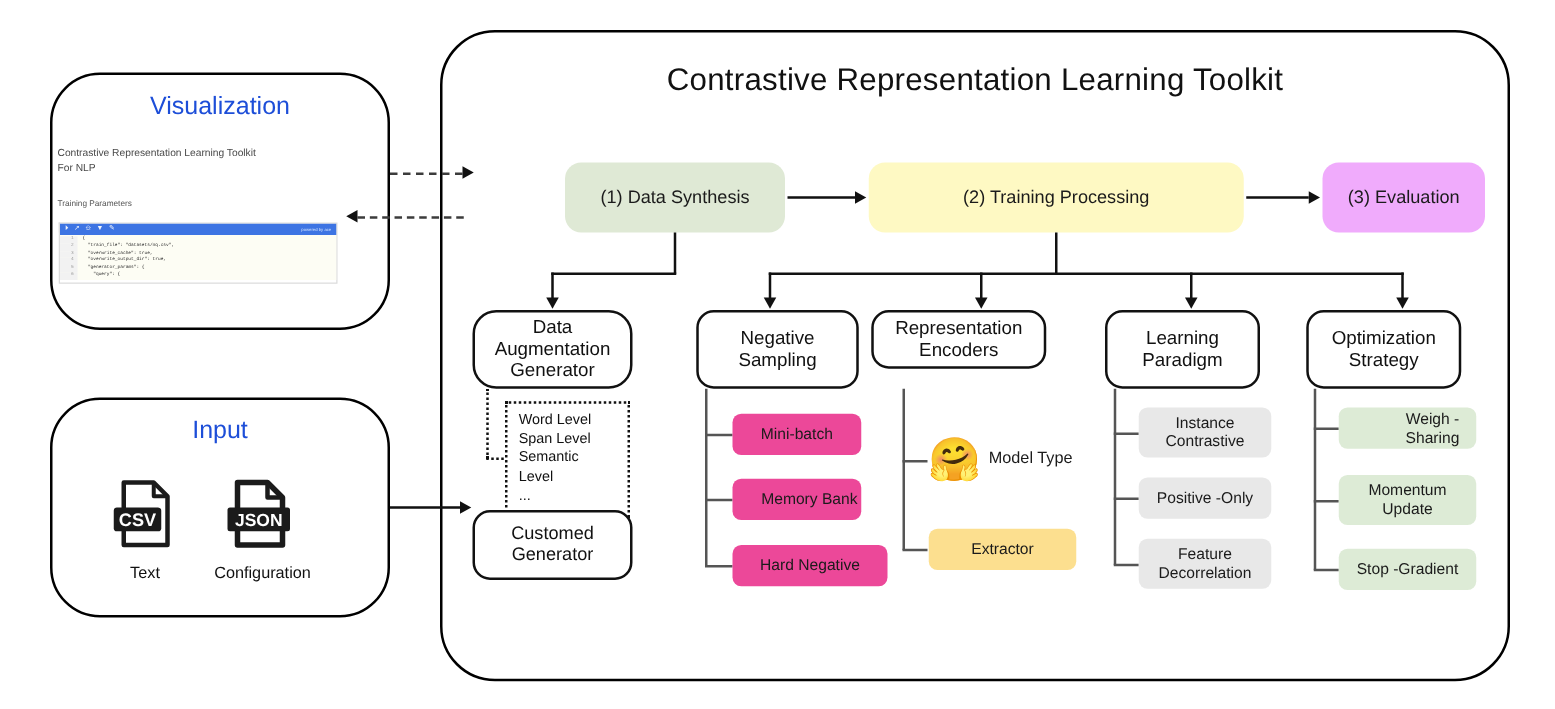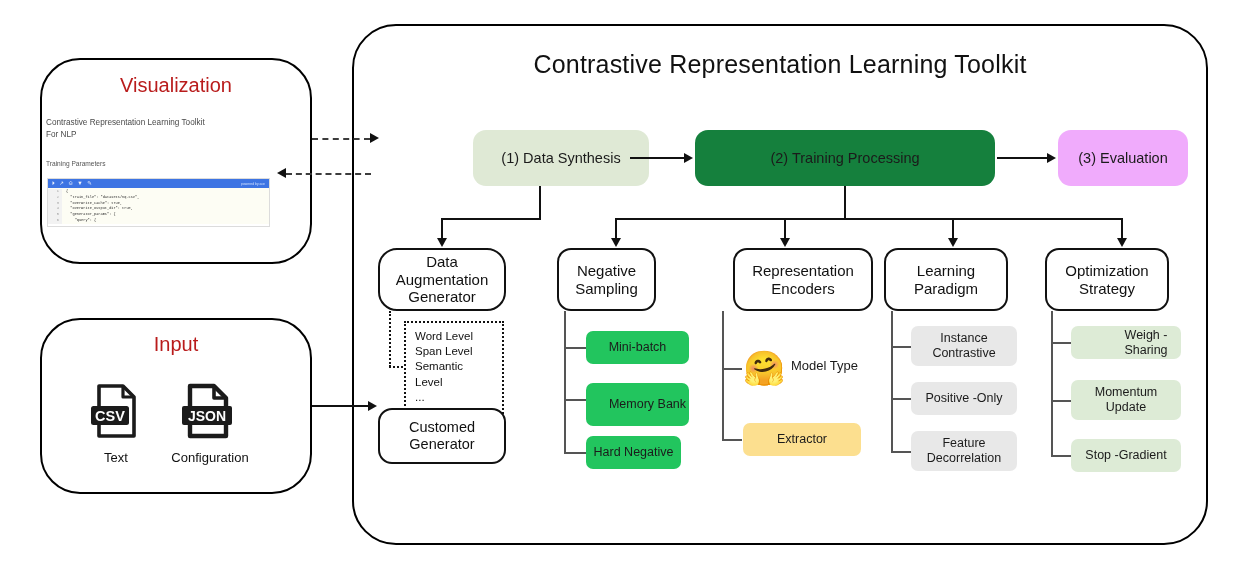--- a/index.html
+++ b/index.html
@@ -20,21 +20,21 @@
   
   .panel {
     border: 2.5px solid #000;
     border-radius: 40px;
     background: #fff;
   }
   .panel-title {
     text-align: center;
     font-size: 20px;
     font-weight: 400;
-    color: #b91c1c;
+    color: #1d4ed8;
   }
 
   
   #main-panel {
     left: 352px; top: 24px; width: 856px; height: 521px;
     border-radius: 44px;
   }
   #main-title {
     left: 352px; top: 50px; width: 856px;
     text-align: center;
@@ -45,21 +45,21 @@
 
   
   .stage {
     border-radius: 13px;
     display: flex; align-items: center; justify-content: center;
     font-size: 14.5px;
     color: #1b1b1b;
     text-align: center;
   }
   .stage.green { background: #dfe9d5; }
-  .stage.blue  { background: #15803d; }
+  .stage.blue  { background: #fef9c3; }
   .stage.gray  { background: #f0abfc; }
 
   
   .cat {
     border: 2.3px solid #111;
     border-radius: 14px;
     background: #fff;
     display: flex; align-items: center; justify-content: center;
     text-align: center;
     font-size: 15px;
@@ -79,21 +79,21 @@
 
   
   .chip {
     border-radius: 7px;
     display: flex; align-items: center; justify-content: center;
     text-align: center;
     font-size: 12.5px;
     line-height: 1.2;
     color: #1b1b1b;
   }
-  .chip.lblue  { background: #22c55e; }
+  .chip.lblue  { background: #ec4899; }
   .chip.lgray  { background: #e8e8e8; }
   .chip.lgreen { background: #ddebd6; }
   .chip.yellow { background: #fcdf8f; }
 
   
   .vline { background: #111; width: 2px; }
   .hline { background: #111; height: 2px; }
   .tline { background: #555; width: 1.6px; }
   .tline-h { background: #555; height: 1.6px; }
 
@@ -247,21 +247,21 @@
 
 <div class="abs dashed-h" style="left:312px; top:138px; width:58px;"></div>
 <div class="abs arrow-right" style="left:370px; top:133px;"></div>
 
 <div class="abs dashed-h" style="left:286px; top:173px; width:85px;"></div>
 <div class="abs arrow-left" style="left:277px; top:168px;"></div>
 
 <div class="abs hline" style="left:312px; top:405px; width:56px;"></div>
 <div class="abs arrow-right" style="left:368px; top:400.5px;"></div>
 
-<div class="abs stage green" style="left:473px; top:130px; width:176px; height:56px;">
+<div class="abs stage green" style="left:452px; top:130px; width:176px; height:56px;">
   <span>(1) Data Synthesis</span>
 </div>
 
 <div class="abs hline" style="left:630px; top:157px; width:54px;"></div>
 <div class="abs arrow-right" style="left:684px; top:152.5px;"></div>
 
 <div class="abs stage blue" style="left:695px; top:130px; width:300px; height:56px;">
   <span>(2) Training Processing</span>
 </div>
 
@@ -289,24 +289,24 @@
 <div class="abs vline" style="left:952px; top:218px; height:22px;"></div>
 <div class="abs arrow-down" style="left:947.5px; top:238px;"></div>
 
 <div class="abs vline" style="left:1121px; top:218px; height:22px;"></div>
 <div class="abs arrow-down" style="left:1116.5px; top:238px;"></div>
 
 <div class="abs cat" style="left:378px; top:248px; width:128px; height:63px; white-space:pre-line;border-radius:19px;">Data
 Augmentation
 Generator</div>
 
-<div class="abs cat" style="left:557px; top:248px; width:99px; height:63px; white-space:pre-line;text-align:center;">Negative
+<div class="abs cat" style="left:557px; top:248px; width:130px; height:63px; white-space:pre-line;text-align:center;">Negative
 Sampling</div>
 
-<div class="abs cat" style="left:733px; top:248px; width:140px; height:63px; white-space:pre-line;">Representation
+<div class="abs cat" style="left:697px; top:248px; width:140px; height:47px; white-space:pre-line;">Representation
 Encoders</div>
 
 <div class="abs cat" style="left:884px; top:248px; width:124px; height:63px; white-space:pre-line;">Learning
 Paradigm</div>
 
 <div class="abs cat" style="left:1045px; top:248px; width:124px; height:63px; white-space:pre-line;">Optimization
 Strategy</div>
 
 <div class="abs" style="left:389px; top:311px; height:56px; border-left:2px dotted #111;"></div>
 <div class="abs" style="left:389px; top:366px; width:14px; border-top:2px dotted #111;"></div>
@@ -320,24 +320,24 @@
 
 <div class="abs cat" style="left:378px; top:408px; width:128px; height:56px; white-space:pre-line; font-size:14.5px;">Customed
 Generator</div>
 
 <div class="abs tline" style="left:564px; top:311px; height:142px;"></div>
 
 <div class="abs tline-h" style="left:564px; top:347px; width:22px;"></div>
 <div class="abs chip lblue" style="left:586px; top:331px; width:103px; height:33px;">Mini-batch</div>
 
 <div class="abs tline-h" style="left:564px; top:399px; width:22px;"></div>
-<div class="abs chip lblue" style="left:586px; top:383px; width:103px; height:43px;padding-left:20px;">Memory Bank</div>
+<div class="abs chip lblue" style="left:586px; top:383px; width:103px; height:33px;padding-left:20px;">Memory Bank</div>
 
 <div class="abs tline-h" style="left:564px; top:452px; width:22px;"></div>
-<div class="abs chip lblue" style="left:586px; top:436px; width:95px; height:33px;">Hard Negative</div>
+<div class="abs chip lblue" style="left:586px; top:436px; width:124px; height:33px;">Hard Negative</div>
 
 <div class="abs tline" style="left:722px; top:311px; height:129px;"></div>
 
 <div class="abs tline-h" style="left:722px; top:368px; width:20px;"></div>
 <div class="abs" style="left:743px; top:347px; width:40px; height:42px; font-size:34px; line-height:42px; text-align:center;">🤗</div>
 <div class="abs" style="left:791px; top:358px; font-size:13px; color:#1b1b1b;">Model Type</div>
 
 <div class="abs tline-h" style="left:722px; top:439px; width:20px;"></div>
 <div class="abs chip yellow" style="left:743px; top:423px; width:118px; height:33px;">Extractor</div>
 

